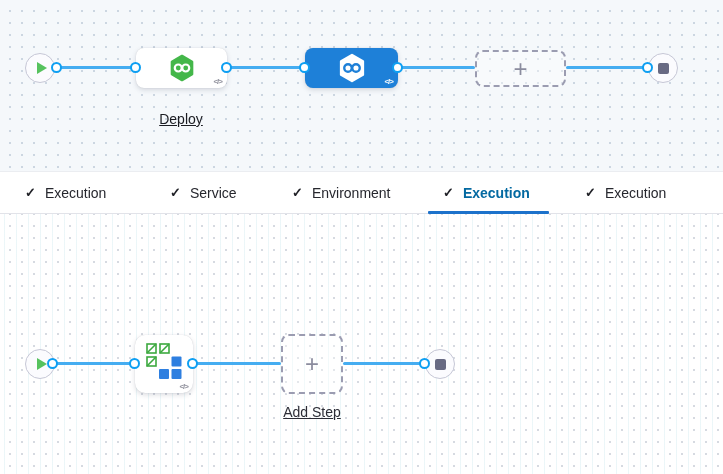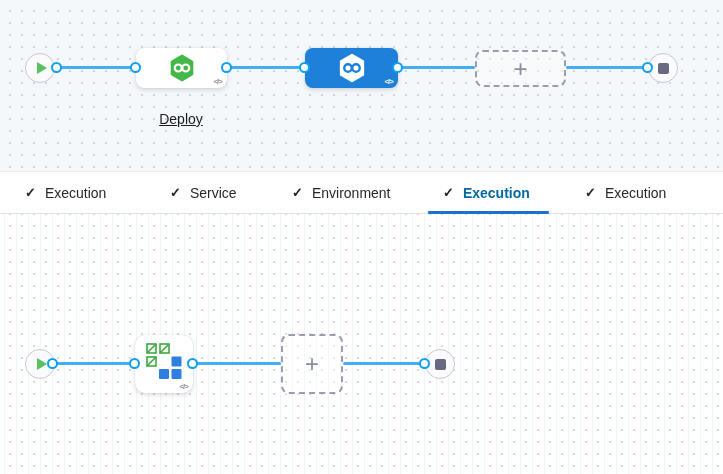--- a/index.html
+++ b/index.html
@@ -199,13 +199,14 @@
 
   <div class="add-box" style="left:281px;top:120px;width:62px;height:60px;">
     <span class="plus">+</span>
   </div>
 
   <div class="port" style="left:47px;top:144px;"></div>
   <div class="port" style="left:129px;top:144px;"></div>
   <div class="port" style="left:187px;top:144px;"></div>
   <div class="port" style="left:419px;top:144px;"></div>
 
+  <div class="graph-label add-label" style="left:262px;top:190px;width:100px;">Add Step</div>
 </div>
 
 </body></html>

